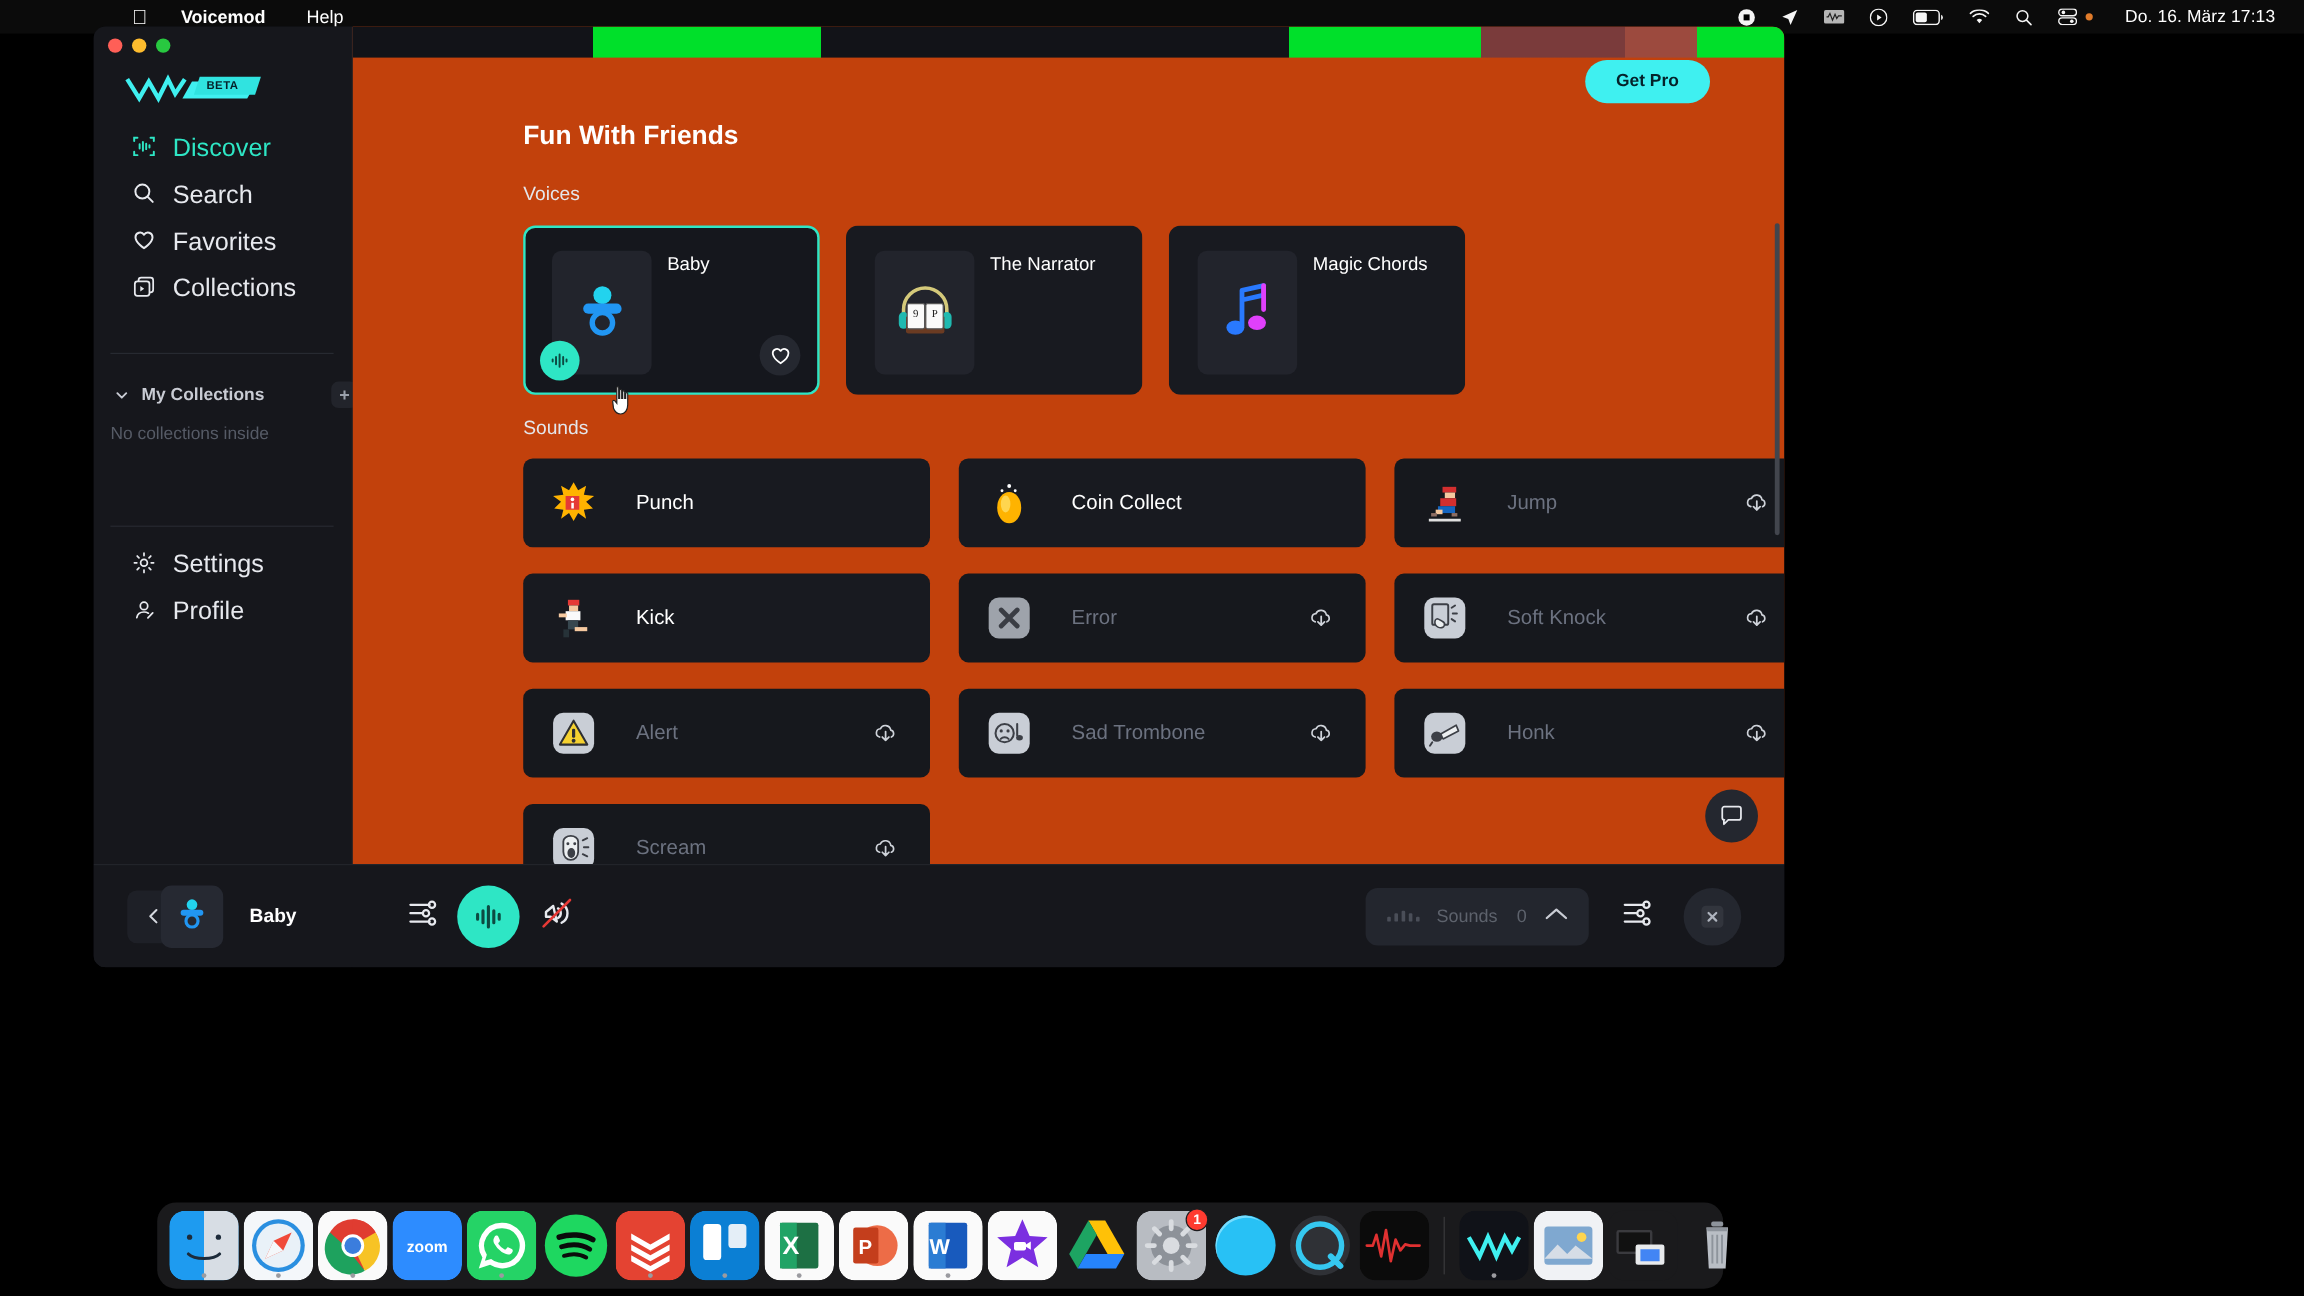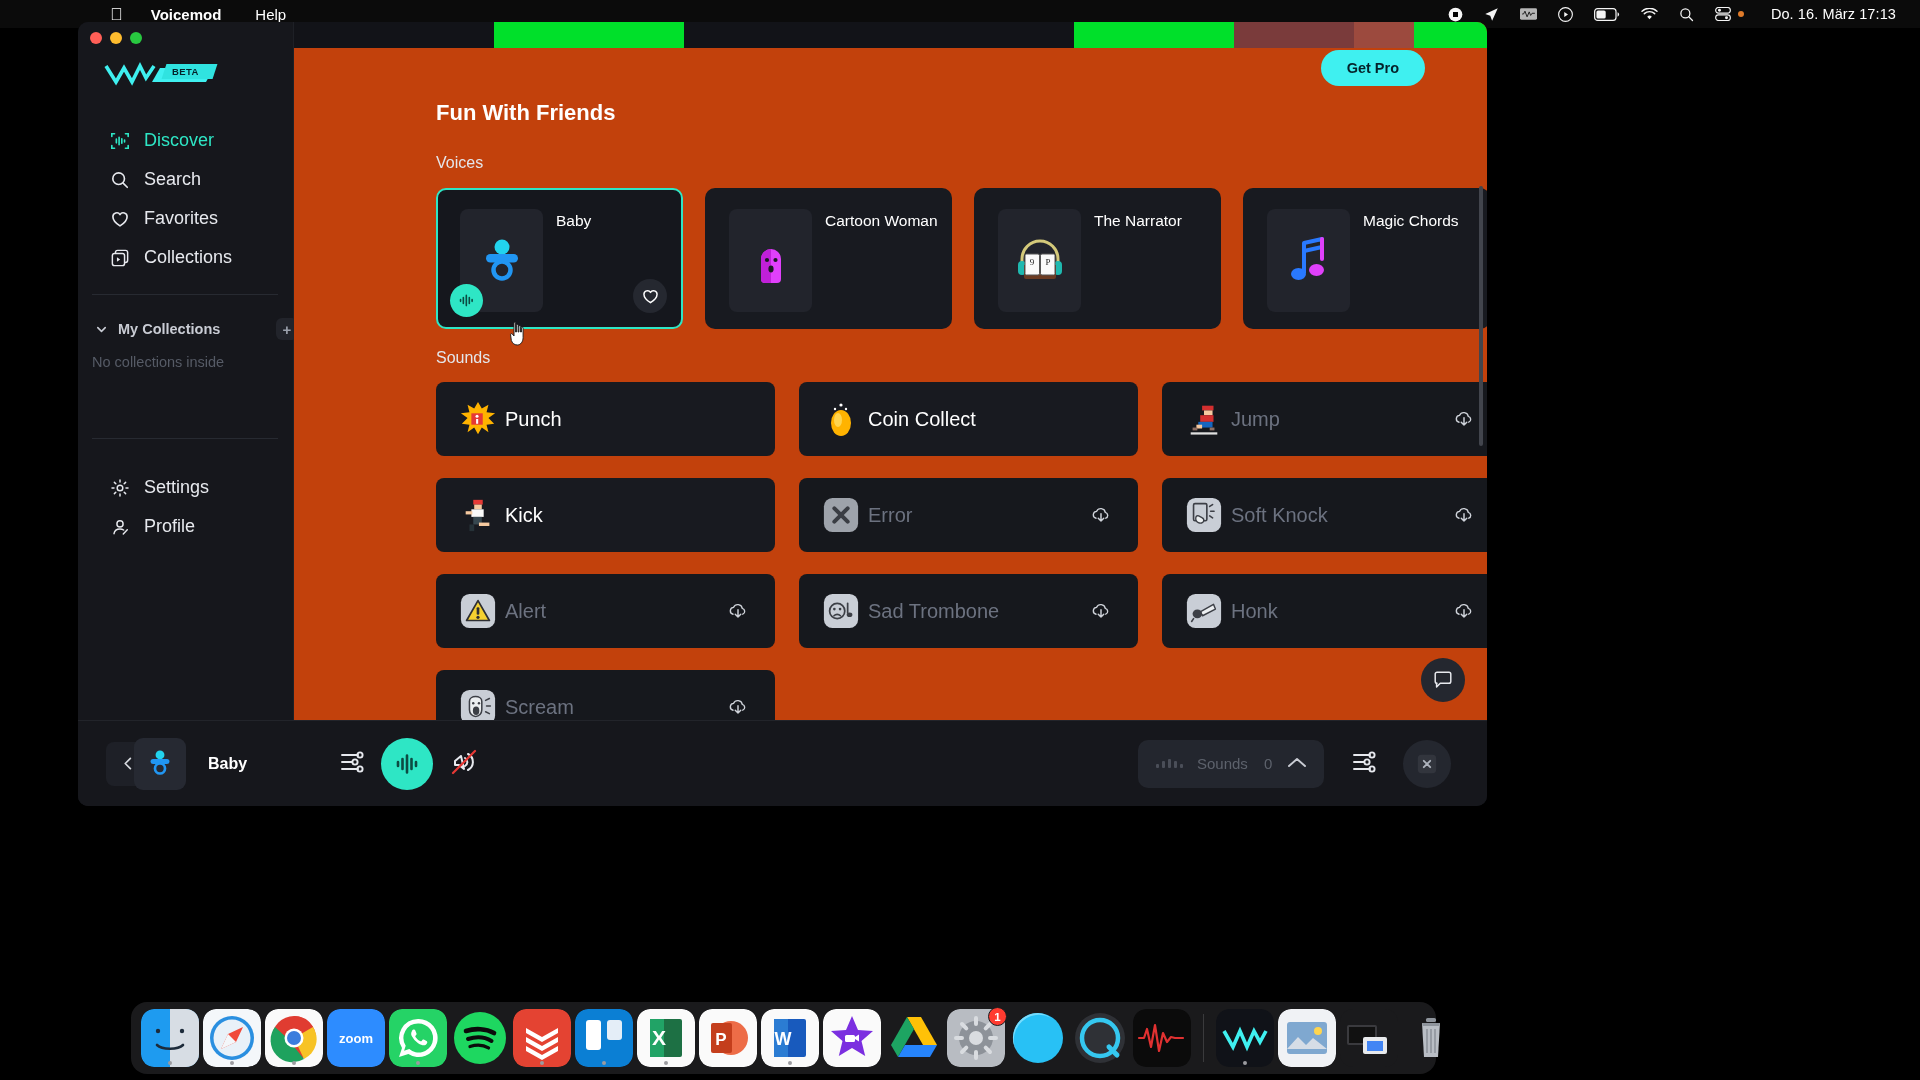--- a/index.html
+++ b/index.html
@@ -51,23 +51,23 @@
     position: absolute; left: 62px; top: 4px;
     background: #30e3e0; color: #05222a;
     font-size: 9.5px; font-weight: bold; letter-spacing: .4px;
     padding: 2px 16px 2px 8px;
     transform: skewX(-18deg);
   }
   .beta-badge span { display: inline-block; transform: skewX(18deg); }
 
   .nav { position: absolute; left: 14px; top: 90px; width: 190px; }
   .nav-item {
-    display: flex; align-items: flex-end; gap: 14px;
+    display: flex; align-items: flex-start; gap: 14px;
     height: 39px; padding-left: 18px;
-    color: #e7e9ee; font-size: 18px; font-weight: 500;
+    color: #e7e9ee; font-size: 21px; font-weight: 500;
     border-radius: 7px; cursor: pointer;
   }
   .nav-item.active { color: #2ee6c5; }
   .nav-item .ni { width: 20px; height: 20px; display: flex; align-items: center; justify-content: center; flex: 0 0 20px; }
 
   .divider { position: absolute; left: 14px; width: 186px; height: 1px; background: #272a31; }
 
   .collections-head {
     position: absolute; left: 14px; top: 293px; width: 190px;
     display: flex; align-items: center; height: 28px; color: #c9ccd4;
@@ -140,21 +140,21 @@
   .sound-grid {
     position: absolute; left: 142px; top: 334px;
     display: grid; grid-template-columns: repeat(3, 339px); gap: 22px 24px;
   }
   .sound-row {
     position: relative; height: 74px; background: #181a20; border-radius: 8px;
     display: flex; align-items: center; cursor: pointer;
   }
   .sound-row.locked { background: #16181d; }
   .s-icon { width: 40px; height: 40px; margin-left: 22px; display: flex; align-items: center; justify-content: center; flex: 0 0 40px; }
-  .s-name { margin-left: 7px; font-size: 20px; color: #fff; }
+  .s-name { margin-left: 32px; font-size: 17px; color: #fff; }
   .sound-row.locked .s-name { color: #6c7280; }
   .s-dl { position: absolute; right: 26px; top: 50%; transform: translateY(-50%); width: 22px; height: 22px; cursor: pointer; }
 
   .scrollbar { position: absolute; right: 4px; top: 138px; width: 4px; height: 260px; background: #42454d; border-radius: 2px; }
 
   .chat-fab {
     position: absolute; right: 22px; bottom: 18px;
     width: 44px; height: 44px; border-radius: 50%;
     background: #24272f; display: flex; align-items: center; justify-content: center; cursor: pointer;
   }
@@ -410,34 +410,20 @@
                 </svg>
             </div>
             <div class="v-name">Baby</div>
             <div class="v-fav">
               <svg width="19" height="19" viewBox="0 0 22 22">
                   <path d="M11 18.2S3.4 13.4 3.4 8.4A4.1 4.1 0 0 1 11 6.3a4.1 4.1 0 0 1 7.6 2.1c0 5-7.6 9.8-7.6 9.8z" fill="none" stroke="#fff" stroke-width="1.7" stroke-linejoin="round"></path>
                 </svg>
             </div>
           </div>
 
-          <div class="voice-card">
-            <div class="v-thumb">
-              <span>
-                <svg width="44" height="52" viewBox="0 0 44 52">
-                  <path d="M12 26a10 10 0 0 1 20 0v20a4 4 0 0 1-4 4H16a4 4 0 0 1-4-4z" fill="#e040fb"></path>
-                  <path d="M22 16a10 10 0 0 0-10 10v20a4 4 0 0 0 4 4h6z" fill="#c020d8"></path>
-                  <circle cx="18" cy="27" r="2.1" fill="#1a1a22"></circle>
-                  <circle cx="26.5" cy="27" r="2.1" fill="#1a1a22"></circle>
-                  <ellipse cx="22" cy="36" rx="2.6" ry="3.4" fill="#1a1a22"></ellipse>
-                </svg>
-              </span>
-            </div>
-            <div class="v-name">Cartoon Woman</div>
-          </div>
 
           <div class="voice-card">
             <div class="v-thumb">
               <span>
                 <svg width="52" height="48" viewBox="0 0 52 48">
                   <path d="M8 28v-4a18 18 0 0 1 36 0v4" fill="none" stroke="#d4c97a" stroke-width="3"></path>
                   <rect x="4" y="26" width="8" height="14" rx="4" fill="#1fb9b0"></rect>
                   <rect x="40" y="26" width="8" height="14" rx="4" fill="#1fb9b0"></rect>
                   <path d="M10 30h32v12a2 2 0 0 1-2 2H12a2 2 0 0 1-2-2z" fill="#6b3b22"></path>
                   <rect x="11" y="19" width="14.5" height="21" rx="1.5" fill="#fafafa" stroke="#555" stroke-width="1"></rect>

